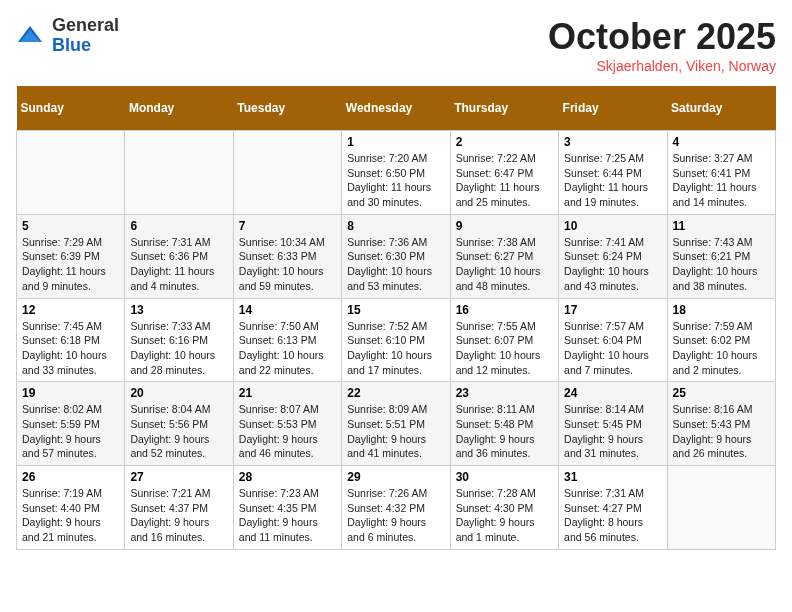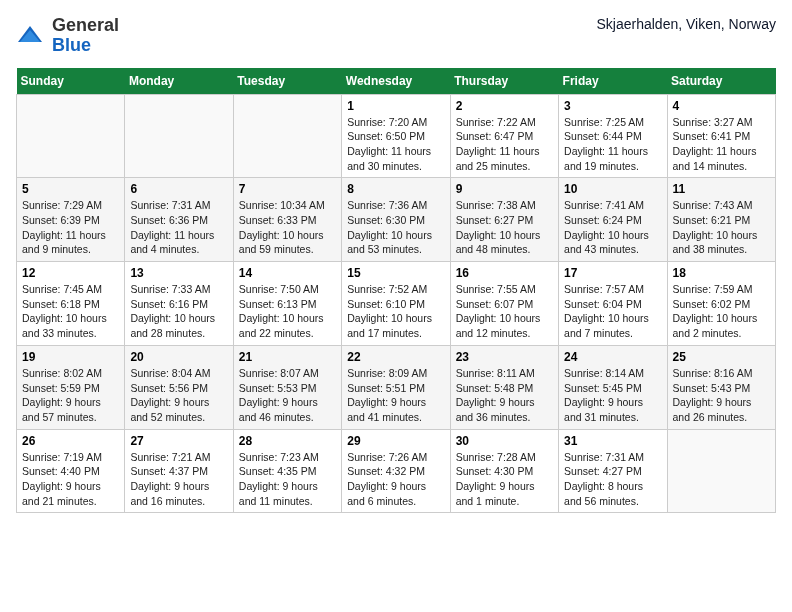--- a/index.html
+++ b/index.html
@@ -33,31 +33,31 @@
       height: 28px;
     }
     .title-block { text-align: right; }
     .month-title {
       font-size: 36px;
       font-weight: bold;
       color: #222;
     }
     .location {
       font-size: 14px;
-      color: #0f172a;
+      color: #ef4444;
     }
     .calendar {
       width: 100%;
       border-collapse: collapse;
       font-size: 11px;
     }
     .calendar th {
-      background-color: #15803d;
+      background-color: #a16207;
       color: #fff;
-      padding: 6px 4px;
+      padding: 15px 4px;
       text-align: left;
       font-size: 12px;
       font-weight: bold;
     }
     .calendar td {
       border: 1px solid #ccc;
       vertical-align: top;
       padding: 4px 5px;
       width: calc(100% / 7);
       min-height: 70px;
@@ -88,20 +88,21 @@
     <svg class="logo-icon" viewBox="0 0 28 28">
       <polygon points="14,4 26,20 2,20" fill="#1565c0"></polygon>
       <polygon points="14,8 24,20 4,20" fill="#42a5f5" opacity="0.6"></polygon>
     </svg>
     <div class="logo-text">
       <div class="general">General</div>
       <div class="blue">Blue</div>
     </div>
   </div>
   <div class="title-block">
+    <div class="month-title">October 2025</div>
     <div class="location">Skjaerhalden, Viken, Norway</div>
   </div>
 </div>
 
 <table class="calendar">
   <thead>
     <tr>
     <th>Sunday</th>
         <th>Monday</th>
         <th>Tuesday</th>

